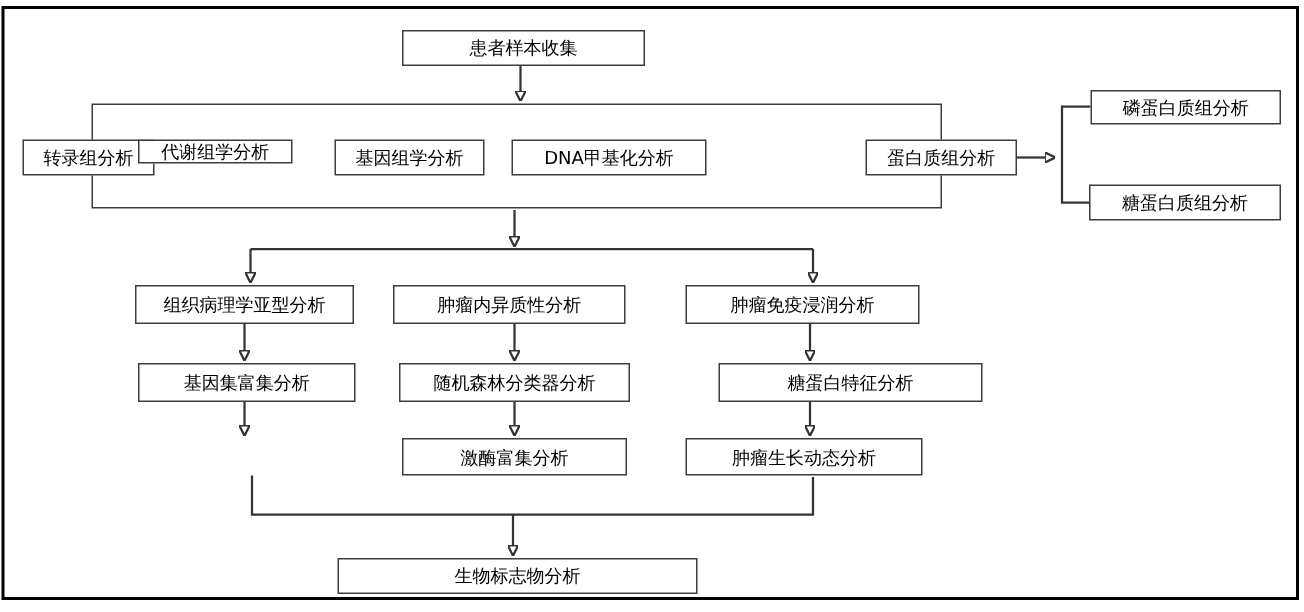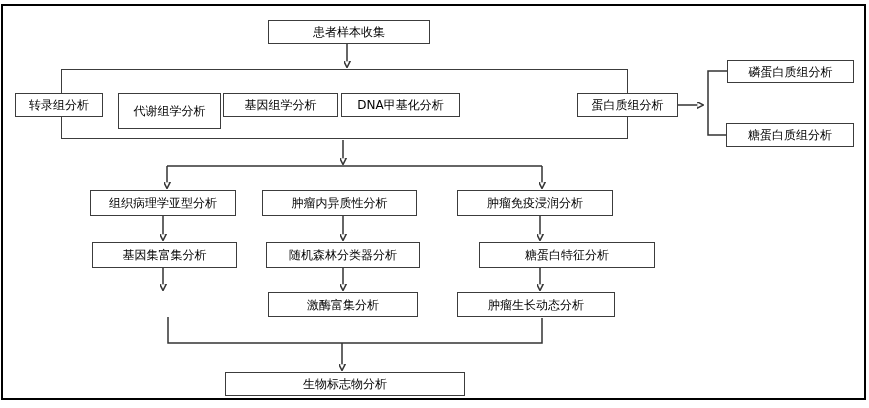--- a/index.html
+++ b/index.html
@@ -71,23 +71,23 @@
     <path d="M727,71 H708 V135 H726"></path>
     <path d="M168,317 V343 H542 V318"></path>
     <path d="M342,343 V364" marker-end="url(#ah)"></path>
   </svg>
 
   <div id="omics-container"></div>
 
   <div class="node" style="left:268px;top:20px;width:162px;height:24px">患者样本收集</div>
 
   <div class="node" style="left:15px;top:93px;width:88px;height:24px">转录组分析</div>
-  <div class="node" style="left:118px;top:93px;width:103px;height:36px">代谢组学分析</div>
-  <div class="node" style="left:223px;top:93px;width:115px;height:24px">基因组学分析</div>
-  <div class="node" style="left:341px;top:93px;width:119px;height:24px">DNA甲基化分析</div>
+  <div class="node" style="left:92px;top:93px;width:103px;height:16px">代谢组学分析</div>
+  <div class="node" style="left:223px;top:93px;width:100px;height:24px">基因组学分析</div>
+  <div class="node" style="left:341px;top:93px;width:130px;height:24px">DNA甲基化分析</div>
   <div class="node" style="left:577px;top:93px;width:101px;height:24px">蛋白质组分析</div>
 
   <div class="node" style="left:727px;top:60px;width:127px;height:23px">磷蛋白质组分析</div>
   <div class="node" style="left:726px;top:123px;width:128px;height:24px">糖蛋白质组分析</div>
 
   <div class="node" style="left:90px;top:190px;width:146px;height:26px">组织病理学亚型分析</div>
   <div class="node" style="left:92px;top:242px;width:145px;height:26px">基因集富集分析</div>
 
   <div class="node" style="left:262px;top:190px;width:155px;height:26px">肿瘤内异质性分析</div>
   <div class="node" style="left:266px;top:242px;width:154px;height:26px">随机森林分类器分析</div>

